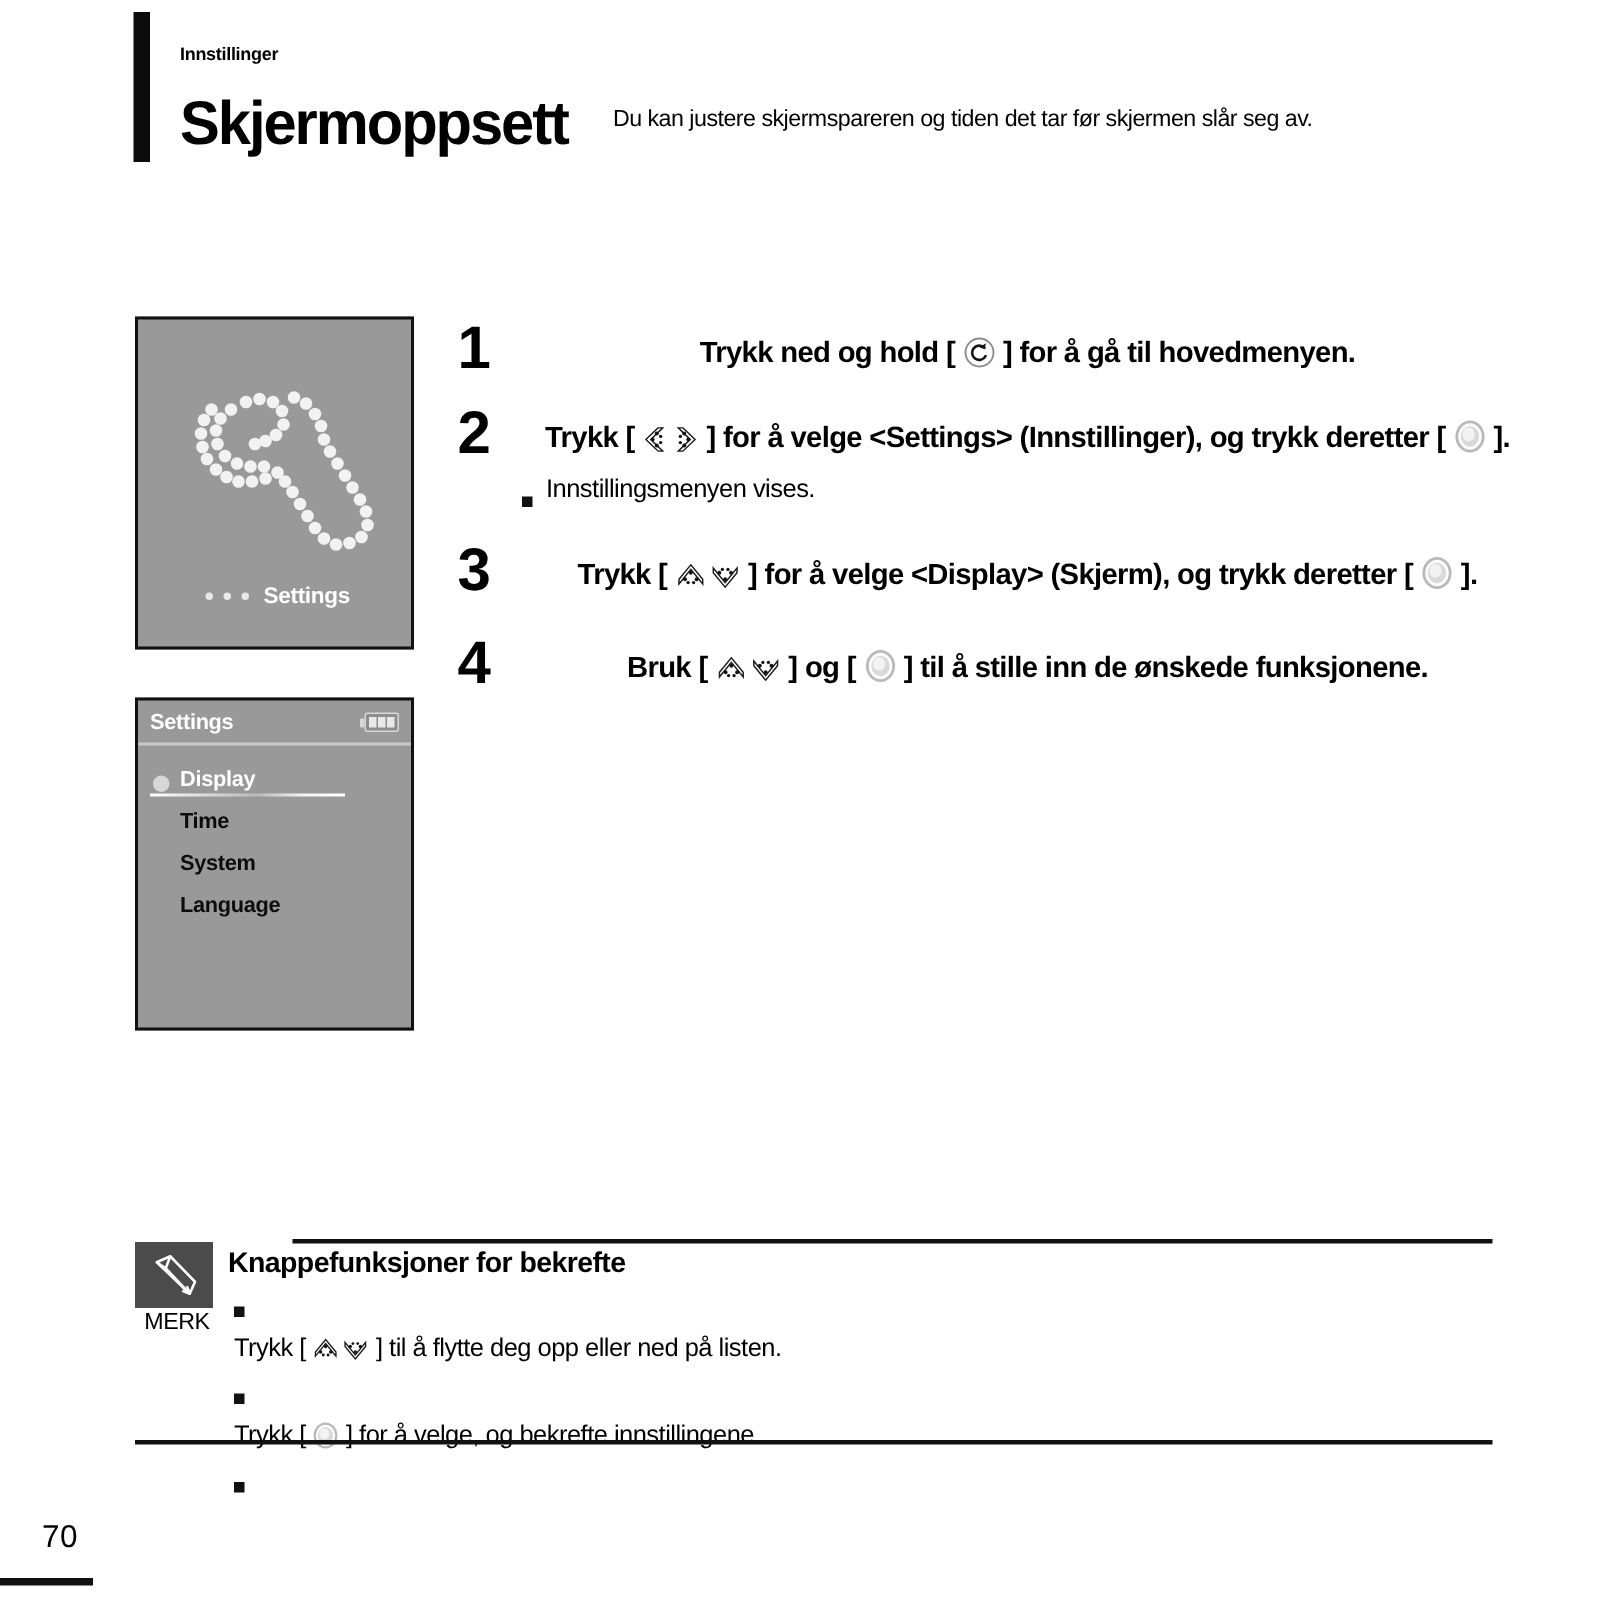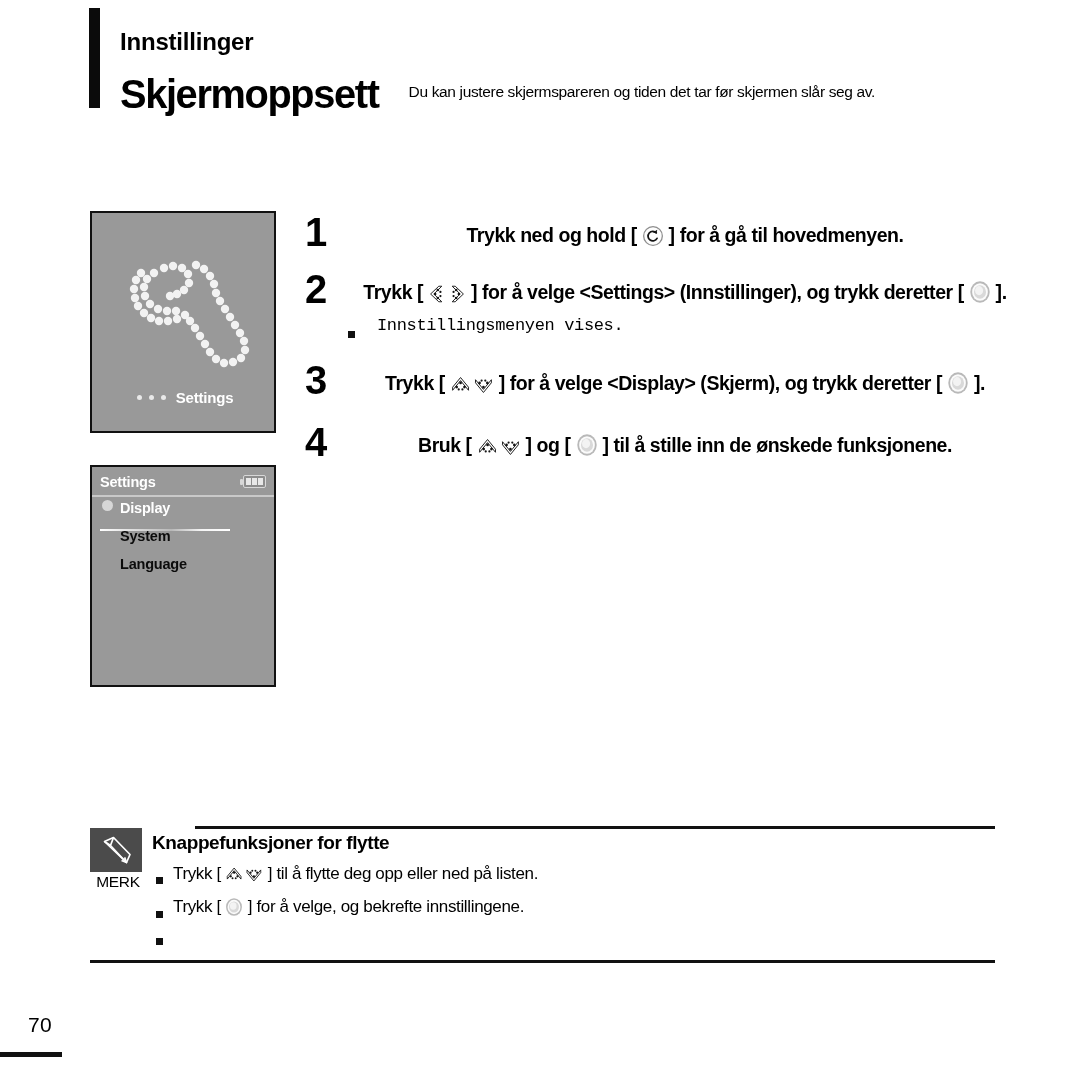--- a/index.html
+++ b/index.html
@@ -13,21 +13,21 @@
     -webkit-font-smoothing:antialiased;
   }
   .page{position:absolute;inset:0;}
 
   
   .header-bar{
     position:absolute;left:89px;top:8px;width:11px;height:100px;background:#0b0b0b;
   }
   .header-text{position:absolute;left:120px;top:30px;}
   .eyebrow{
-    font-size:24px;font-weight:bold;letter-spacing:-0.2px;line-height:1;
+    font-size:12px;font-weight:bold;letter-spacing:-0.2px;line-height:1;
     margin:0 0 4px 0;
   }
   .title-row{display:flex;align-items:center;gap:22px;margin-top:20px;}
   .big-title{
     font-size:41px;font-weight:bold;letter-spacing:-1.4px;line-height:1;
     margin:0;transform:scaleX(0.97);transform-origin:left bottom;
   }
   .subtitle{
     font-size:15.5px;line-height:1;margin:0 0 6px 0;letter-spacing:-0.35px;
     white-space:nowrap;
@@ -74,21 +74,21 @@
   .battery::after{
     content:"";position:absolute;left:-4px;top:3px;width:3px;height:6px;
     background:#d8d8d8;border-radius:1px;
   }
   .battery i{flex:1;height:7px;background:#e8e8e8;display:block;}
   .menu-sep{
     position:absolute;left:0;right:0;top:28px;height:1.5px;background:#c9c9c9;
   }
   .menu-list{position:absolute;left:0;right:0;top:33px;}
   .menu-item{
-    height:28px;display:flex;align-items:flex-start;padding-left:10px;
+    height:28px;display:flex;align-items:flex-end;padding-left:10px;
     font-weight:bold;font-size:14.5px;letter-spacing:-0.2px;color:#0c0c0c;
     box-sizing:border-box;
   }
   .menu-item.selected{color:#ffffff;}
   .menu-item .bullet{
     width:11px;height:11px;border-radius:50%;background:#d7d7d7;
     margin-right:7px;display:block;flex:none;
   }
   .menu-item .pad{width:18px;display:block;flex:none;}
   .sel-underline{
@@ -103,21 +103,21 @@
     font-size:40px;font-weight:bold;line-height:0.92;width:40px;flex:none;
     letter-spacing:-1px;
   }
   .step-body{flex:1;padding-top:8px;}
   .step-text{
     font-size:19.5px;font-weight:bold;line-height:1.42;letter-spacing:-0.45px;
     margin:0;
     text-align:center;
   }
   .sub-note{
-    display:flex;align-items:flex-end;gap:22px;margin-top:9px;margin-left:3px;font-family:Liberation Mono, monospace;
+    display:flex;align-items:flex-end;gap:9px;margin-top:9px;margin-left:3px;
   }
   .sub-note .sq{
     width:7px;height:7px;background:#111;display:block;margin-top:8px;flex:none;
   }
   .sub-note span{font-size:17px;letter-spacing:-0.35px;line-height:1.3;}
 
   #step-1{margin-bottom:20px;}
   #step-2{margin-bottom:24px;}
   #step-3{margin-bottom:26px;}
 
@@ -149,21 +149,21 @@
     align-items:center;justify-content:center;
   }
   .note-badge .lbl{
     font-size:15.5px;font-weight:normal;letter-spacing:-0.3px;margin-top:1px;
   }
   .note-content{margin-left:62px;padding-top:6px;}
   .note-title{
     font-size:19px;font-weight:bold;letter-spacing:-0.4px;margin:0 0 9px 0;
   }
   .note-line{
-    display:flex;align-items:flex-end;gap:10px;margin-bottom:12px;margin-left:4px;
+    display:flex;align-items:flex-start;gap:10px;margin-bottom:12px;margin-left:4px;flex-direction:column;
   }
   .note-line .sq{
     width:7px;height:7px;background:#111;display:block;margin-top:8px;flex:none;
   }
   .note-line span{font-size:17px;letter-spacing:-0.35px;line-height:1.25;}
 
   
   .pagenum{
     position:absolute;left:28px;top:1013px;font-size:21px;letter-spacing:0.4px;
   }
@@ -264,20 +264,24 @@
         </span>
     </div>
     <div class="menu-sep"></div>
     <div class="menu-list">
       <div class="menu-item selected">
         <span class="bullet"></span>
         <span>Display</span>
       </div>
       <div class="menu-item">
         <span class="pad"></span>
+        <span>Time</span>
+      </div>
+      <div class="menu-item">
+        <span class="pad"></span>
         <span>System</span>
       </div>
       <div class="menu-item">
         <span class="pad"></span>
         <span>Language</span>
       </div>
     </div>
     <div class="sel-underline"></div>
   </div>
 
@@ -399,21 +403,21 @@
             <path d="M14.5 2.5 L11.5 10.5 L27.5 27.5"></path>
             <path d="M11.5 10.5 L5.5 6.5"></path>
             <path d="M22.5 25.5 L27.5 27.5 L25.6 22.4"></path>
           </g>
         </svg>
       </div>
       <div class="lbl">MERK</div>
     </div>
 
     <div class="note-content">
-      <p class="note-title">Knappefunksjoner for flytte</p>
+      <p class="note-title">Knappefunksjoner for bekrefte</p>
 
       <div class="note-line">
         <span class="sq"></span>
         <span><span>Trykk [ </span><svg class="ic ic-sm-ud" viewBox="0 0 50 22">
               <g>
                 <path d="M3 17 L12 6 L21 17 L21 13.5 L12 2.5 L3 13.5 Z" fill="#ffffff" stroke="#1a1a1a" stroke-width="1.2"></path>
                 <circle cx="7.6" cy="13.4" r="1.5" fill="#141414"></circle>
                 <circle cx="12" cy="8.6" r="1.5" fill="#141414"></circle>
                 <circle cx="16.4" cy="13.4" r="1.5" fill="#141414"></circle>
                 <circle cx="9.9" cy="16.0" r="1.25" fill="#141414"></circle>

